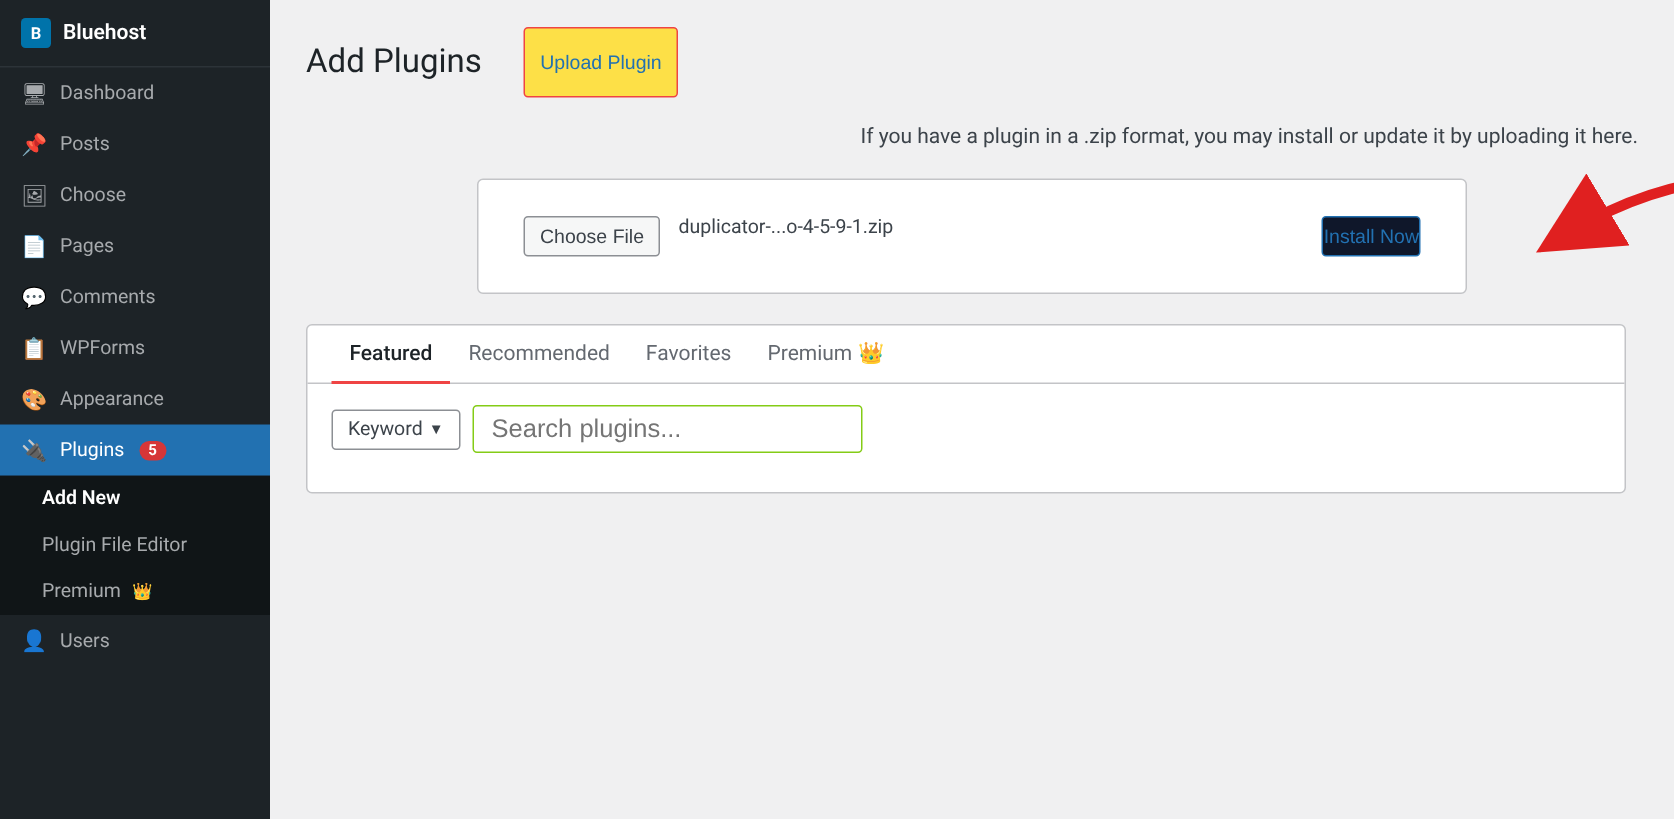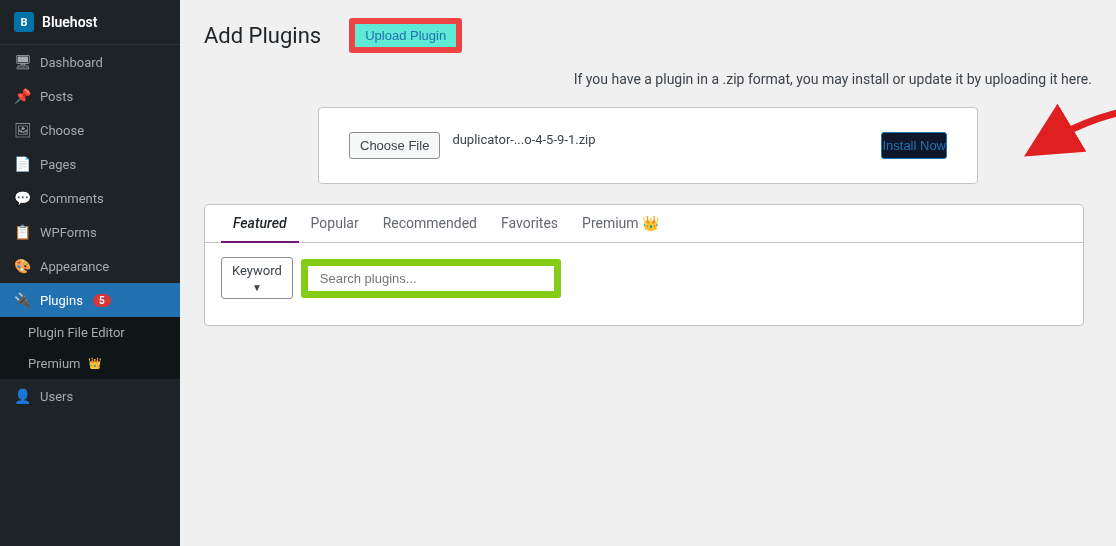--- a/index.html
+++ b/index.html
@@ -72,24 +72,24 @@
       align-items: center;
       gap: 28px;
       margin-bottom: 18px;
     }
     .page-title {
       font-size: 22px;
       font-weight: 400;
       color: #1d2327;
     }
     .upload-btn {
-      border: 6px solid #ef4444;
-      background: #5eead4;
+      border: 1px solid #ef4444;
+      background: #fde047;
       color: #2271b1;
-      padding: 4px 10px;
+      padding: 15px 10px;
       font-size: 13px;
       cursor: pointer;
       border-radius: 3px;
     }
 
     .info-text {
       font-size: 14px;
       color: #3c434a;
       margin-bottom: 20px;
       text-align: right;
@@ -154,23 +154,22 @@
       color: #646970;
       cursor: pointer;
       border-bottom: 2px solid transparent;
       margin-bottom: -1px;
       display: flex;
       align-items: center;
       gap: 4px;
     }
     .tab-item.active {
       color: #1d2327;
-      border-bottom: 2px solid #701a75;
+      border-bottom: 2px solid #ef4444;
       font-weight: 500;
-      font-style: italic;
     }
     .crown-tab { color: #f0c33c; font-size: 14px; }
 
     .tabs-content { padding: 14px 16px; }
     .search-row {
       display: flex;
       align-items: center;
       gap: 8px;
       margin-bottom: 12px;
     }
@@ -178,28 +177,27 @@
       border: 1px solid #8c8f94;
       background: #fff;
       color: #3c434a;
       padding: 5px 10px;
       font-size: 13px;
       border-radius: 3px;
       cursor: pointer;
       display: flex;
       align-items: center;
       gap: 4px;
-      flex-direction: column;
     }
     .search-input {
-      border: 7px solid #84cc16;
+      border: 1px solid #84cc16;
       background: #fff;
       color: #3c434a;
       padding: 5px 12px;
-      font-size: 13px;
+      font-size: 17px;
       border-radius: 3px;
       width: 260px;
     }
     .desc-text {
       font-size: 13px;
       color: #3c434a;
       line-height: 1.5;
       padding: 0 16px 14px;
     }
     .desc-text a { color: #2271b1; text-decoration: none; }
@@ -249,20 +247,23 @@
     <span class="icon">🎨</span>
     <span>Appearance</span>
   </div>
   <div class="sidebar-item active">
     <span class="icon">🔌</span>
     <span>Plugins</span>
     <span class="badge">5</span>
   </div>
 
   <div class="sidebar-submenu">
+    <div class="sidebar-item active-sub" style="color:#fff; font-weight:600; background:transparent;">
+      <span>Add New</span>
+    </div>
     <div class="sidebar-item">
       <span>Plugin File Editor</span>
     </div>
     <div class="sidebar-item">
       <span>Premium</span>
       <span class="crown">👑</span>
     </div>
   </div>
 
   <div class="sidebar-item">
@@ -295,23 +296,20 @@
       <path d="M 185 10 Q 130 15, 80 45" stroke="#e02020" stroke-width="7" fill="none" marker-end="url(#arrowhead)" stroke-linecap="round"></path>
     </svg>
   </div>
 
   <div class="plugins-section">
     <div class="tabs-bar">
       <div class="tab-item active">
         <span>Featured</span>
       </div>
       <div class="tab-item">
-        <span>Popular</span>
-      </div>
-      <div class="tab-item">
         <span>Recommended</span>
       </div>
       <div class="tab-item">
         <span>Favorites</span>
       </div>
       <div class="tab-item">
         <span>Premium</span>
         <span class="crown-tab">👑</span>
       </div>
     </div>

